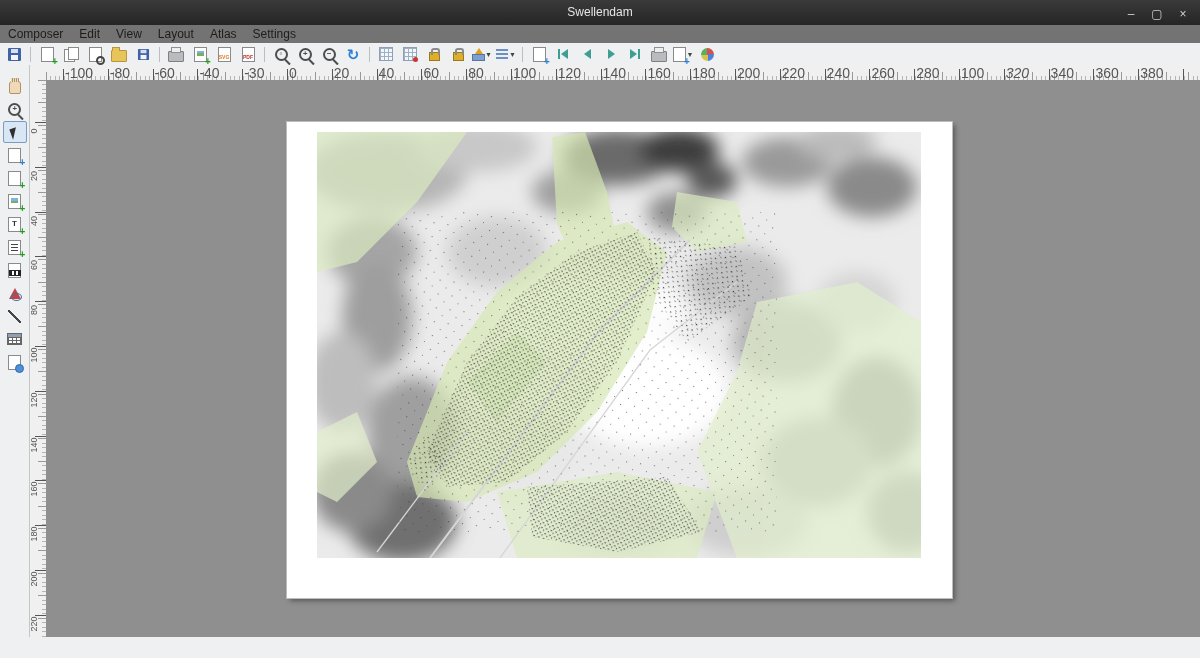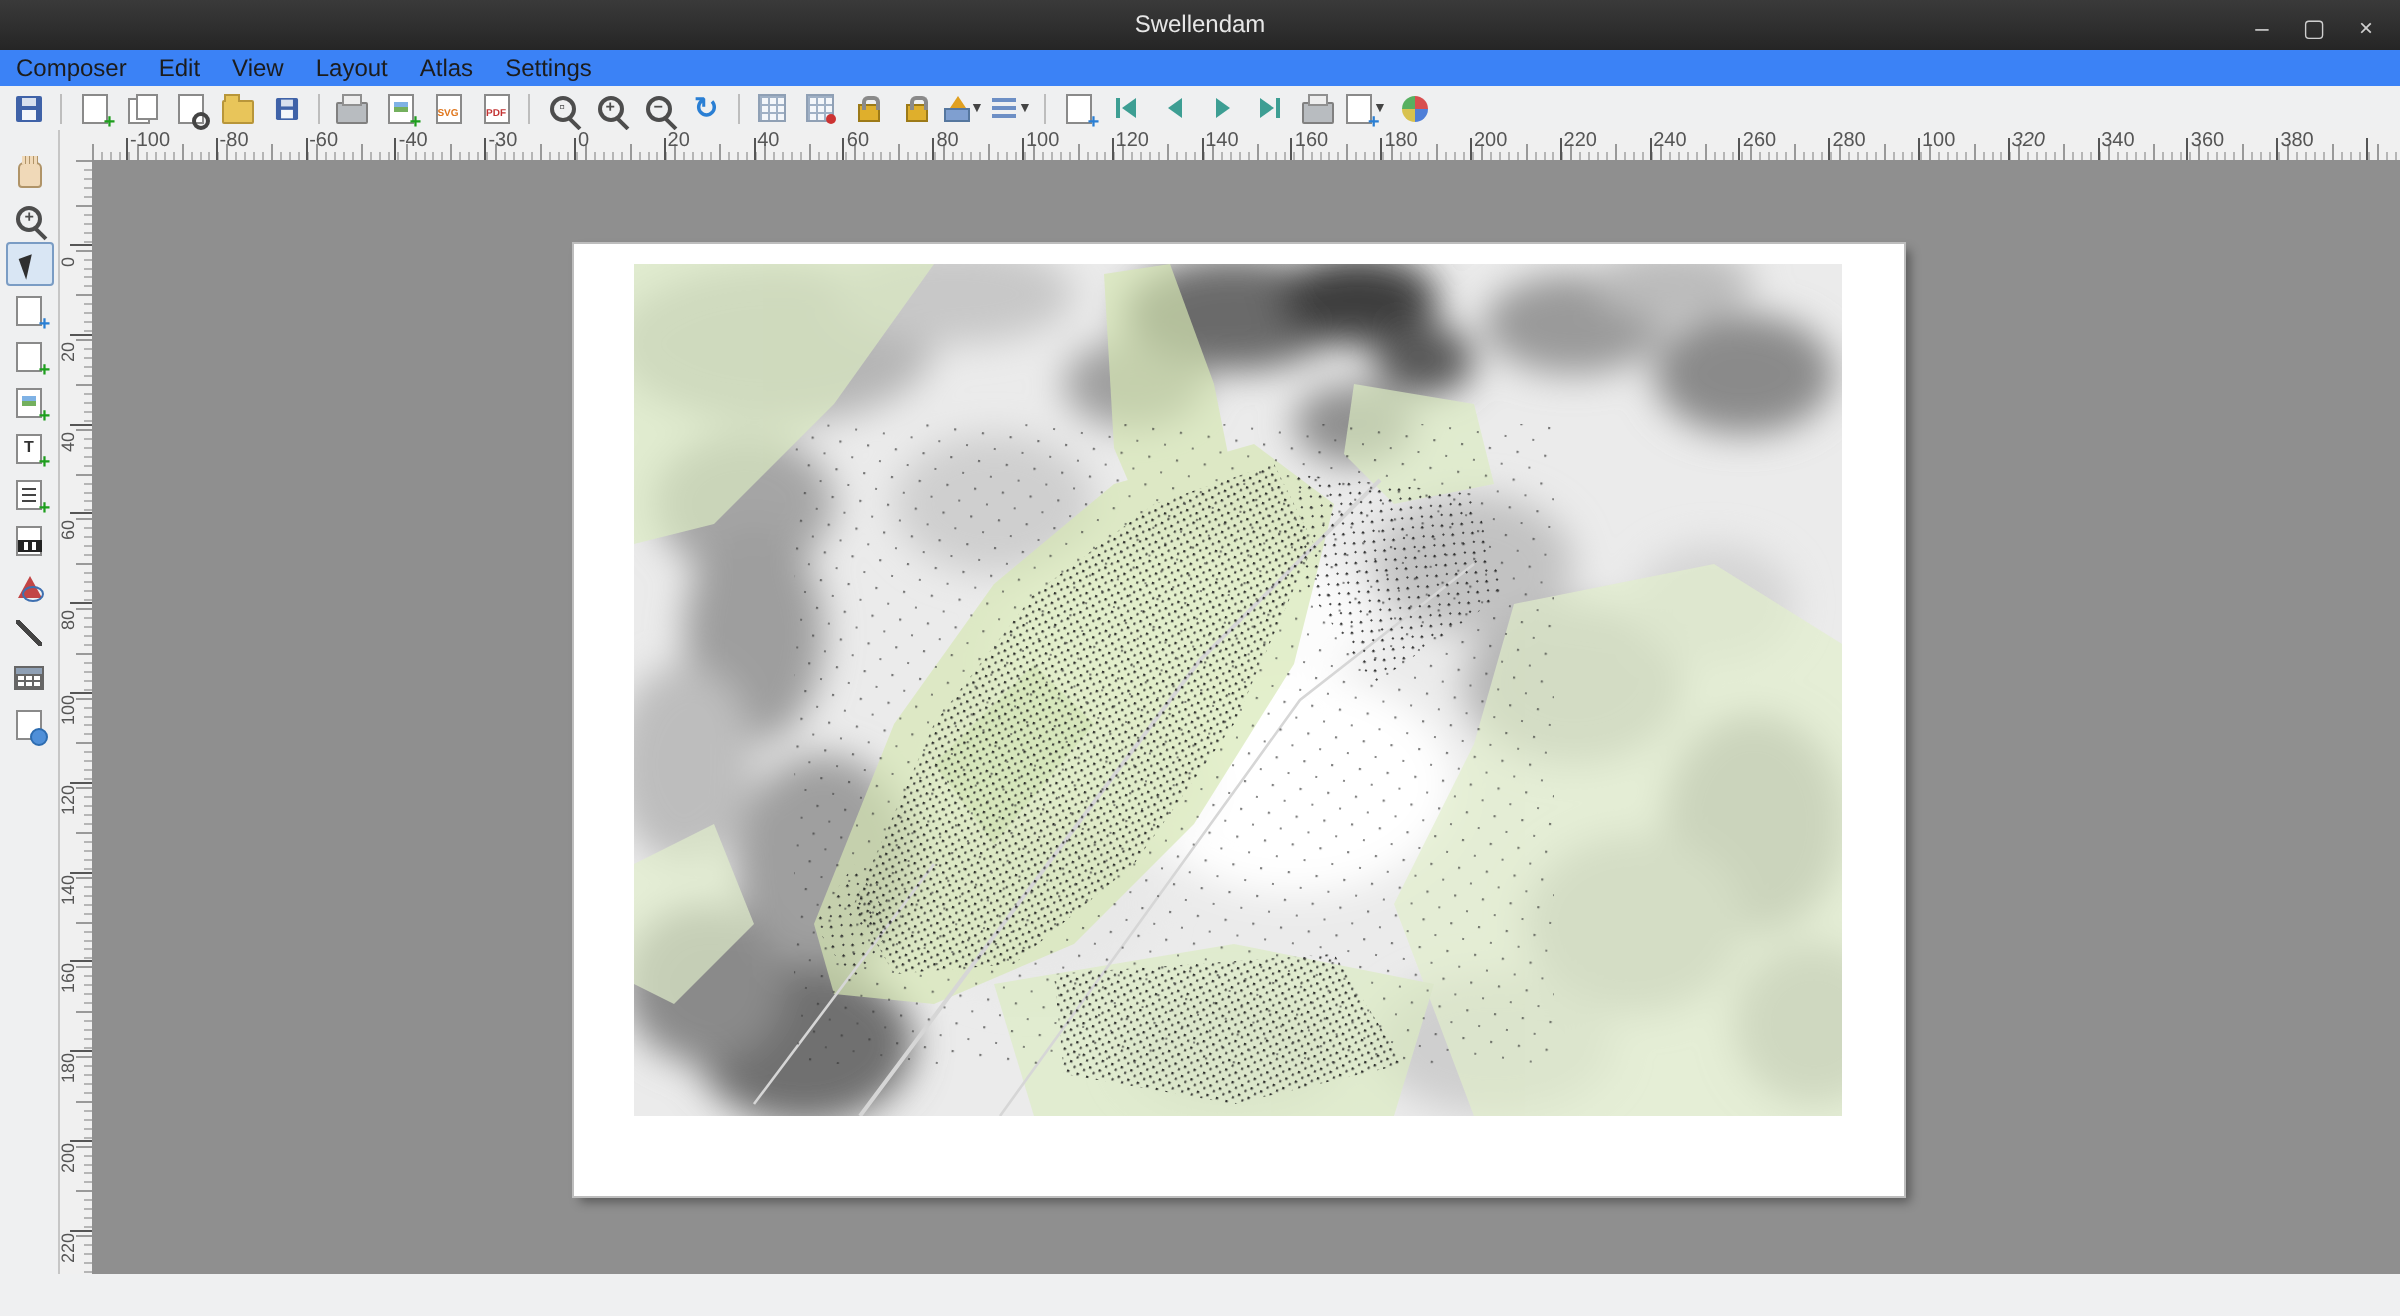--- a/index.html
+++ b/index.html
@@ -9,21 +9,21 @@
   
   .titlebar{position:absolute;left:0;top:0;right:0;height:25px;
     background:linear-gradient(#3a3a3a,#252525);color:#e6e6e6;}
   .titlebar .title{position:absolute;left:0;right:0;top:0;height:25px;line-height:25px;
     text-align:center;font-size:12px;}
   .wcontrols{position:absolute;right:4px;top:0;height:25px;display:flex;align-items:center;}
   .wbtn{width:26px;height:21px;line-height:21px;text-align:center;color:#cfcfcf;font-size:12px;cursor:default;}
 
   
   .menubar{position:absolute;left:0;top:25px;right:0;height:18px;display:flex;align-items:center;
-    background:#3b82f6;font-size:12px;color:#1c1c1c;}
+    background:#737373;font-size:12px;color:#1c1c1c;}
   .menu-item{padding:0 8px;line-height:18px;}
 
   
   .toolbar{position:absolute;left:2px;top:43px;right:0;height:22px;display:flex;align-items:center;background:#eff0f1;}
   .tbi{width:22px;height:20px;display:flex;align-items:center;justify-content:center;margin:0 1px;position:relative;}
   .tsep{width:1px;height:15px;background:#bdbdbd;margin:0 4px;}
   .dd{font-size:7px;color:#444;margin-left:1px;}
 
   .ic{display:inline-block;position:relative;}
   .disk{width:13px;height:13px;background:#3f62a8;border-radius:1px;}
@@ -95,21 +95,21 @@
   .ruler-corner{position:absolute;left:30px;top:65px;width:16px;height:15px;background:#f0f0f0;border-bottom:1px solid #b0b0b0;}
   .ruler-h{position:absolute;left:46px;right:0;top:65px;height:15px;background:#f0f0f0;border-bottom:1px solid #b0b0b0;overflow:hidden;
     background-image:repeating-linear-gradient(to right,#999 0 1px,transparent 1px 22.4px),
                      repeating-linear-gradient(to right,#b5b5b5 0 1px,transparent 1px 4.48px);
     background-size:100% 8px,100% 4px;background-position:left bottom,left bottom;background-repeat:no-repeat;}
   .ruler-v{position:absolute;left:30px;top:80px;width:16px;bottom:21px;background:#f0f0f0;border-right:1px solid #b0b0b0;overflow:hidden;
     background-image:repeating-linear-gradient(to bottom,#999 0 1px,transparent 1px 22.4px),
                      repeating-linear-gradient(to bottom,#b5b5b5 0 1px,transparent 1px 4.48px);
     background-size:8px 100%,4px 100%;background-position:right top,right top;background-repeat:no-repeat;}
   .htick{position:absolute;bottom:0;width:1px;height:11px;background:#555;}
-  .hlab{position:absolute;top:0;font-size:10px;color:#555;white-space:nowrap;}
+  .hlab{position:absolute;top:0;font-size:14px;color:#555;white-space:nowrap;}
   .vtick{position:absolute;right:0;height:1px;width:11px;background:#555;}
   .vlab{position:absolute;left:-8px;width:24px;text-align:center;transform:rotate(-90deg);font-size:9px;color:#555;}
 
   
   .canvas{position:absolute;left:46px;top:80px;right:0;bottom:21px;background:#8f8f8f;overflow:hidden;}
   .lpage{position:absolute;left:241px;top:42px;width:665px;height:476px;background:#ffffff;
     outline:1px solid #bdbdbd;box-shadow:3px 3px 5px rgba(0,0,0,.38);}
   .map-item{position:absolute;left:30px;top:10px;width:604px;height:426px;}
   .map-svg{width:100%;height:100%;display:block;}
 

